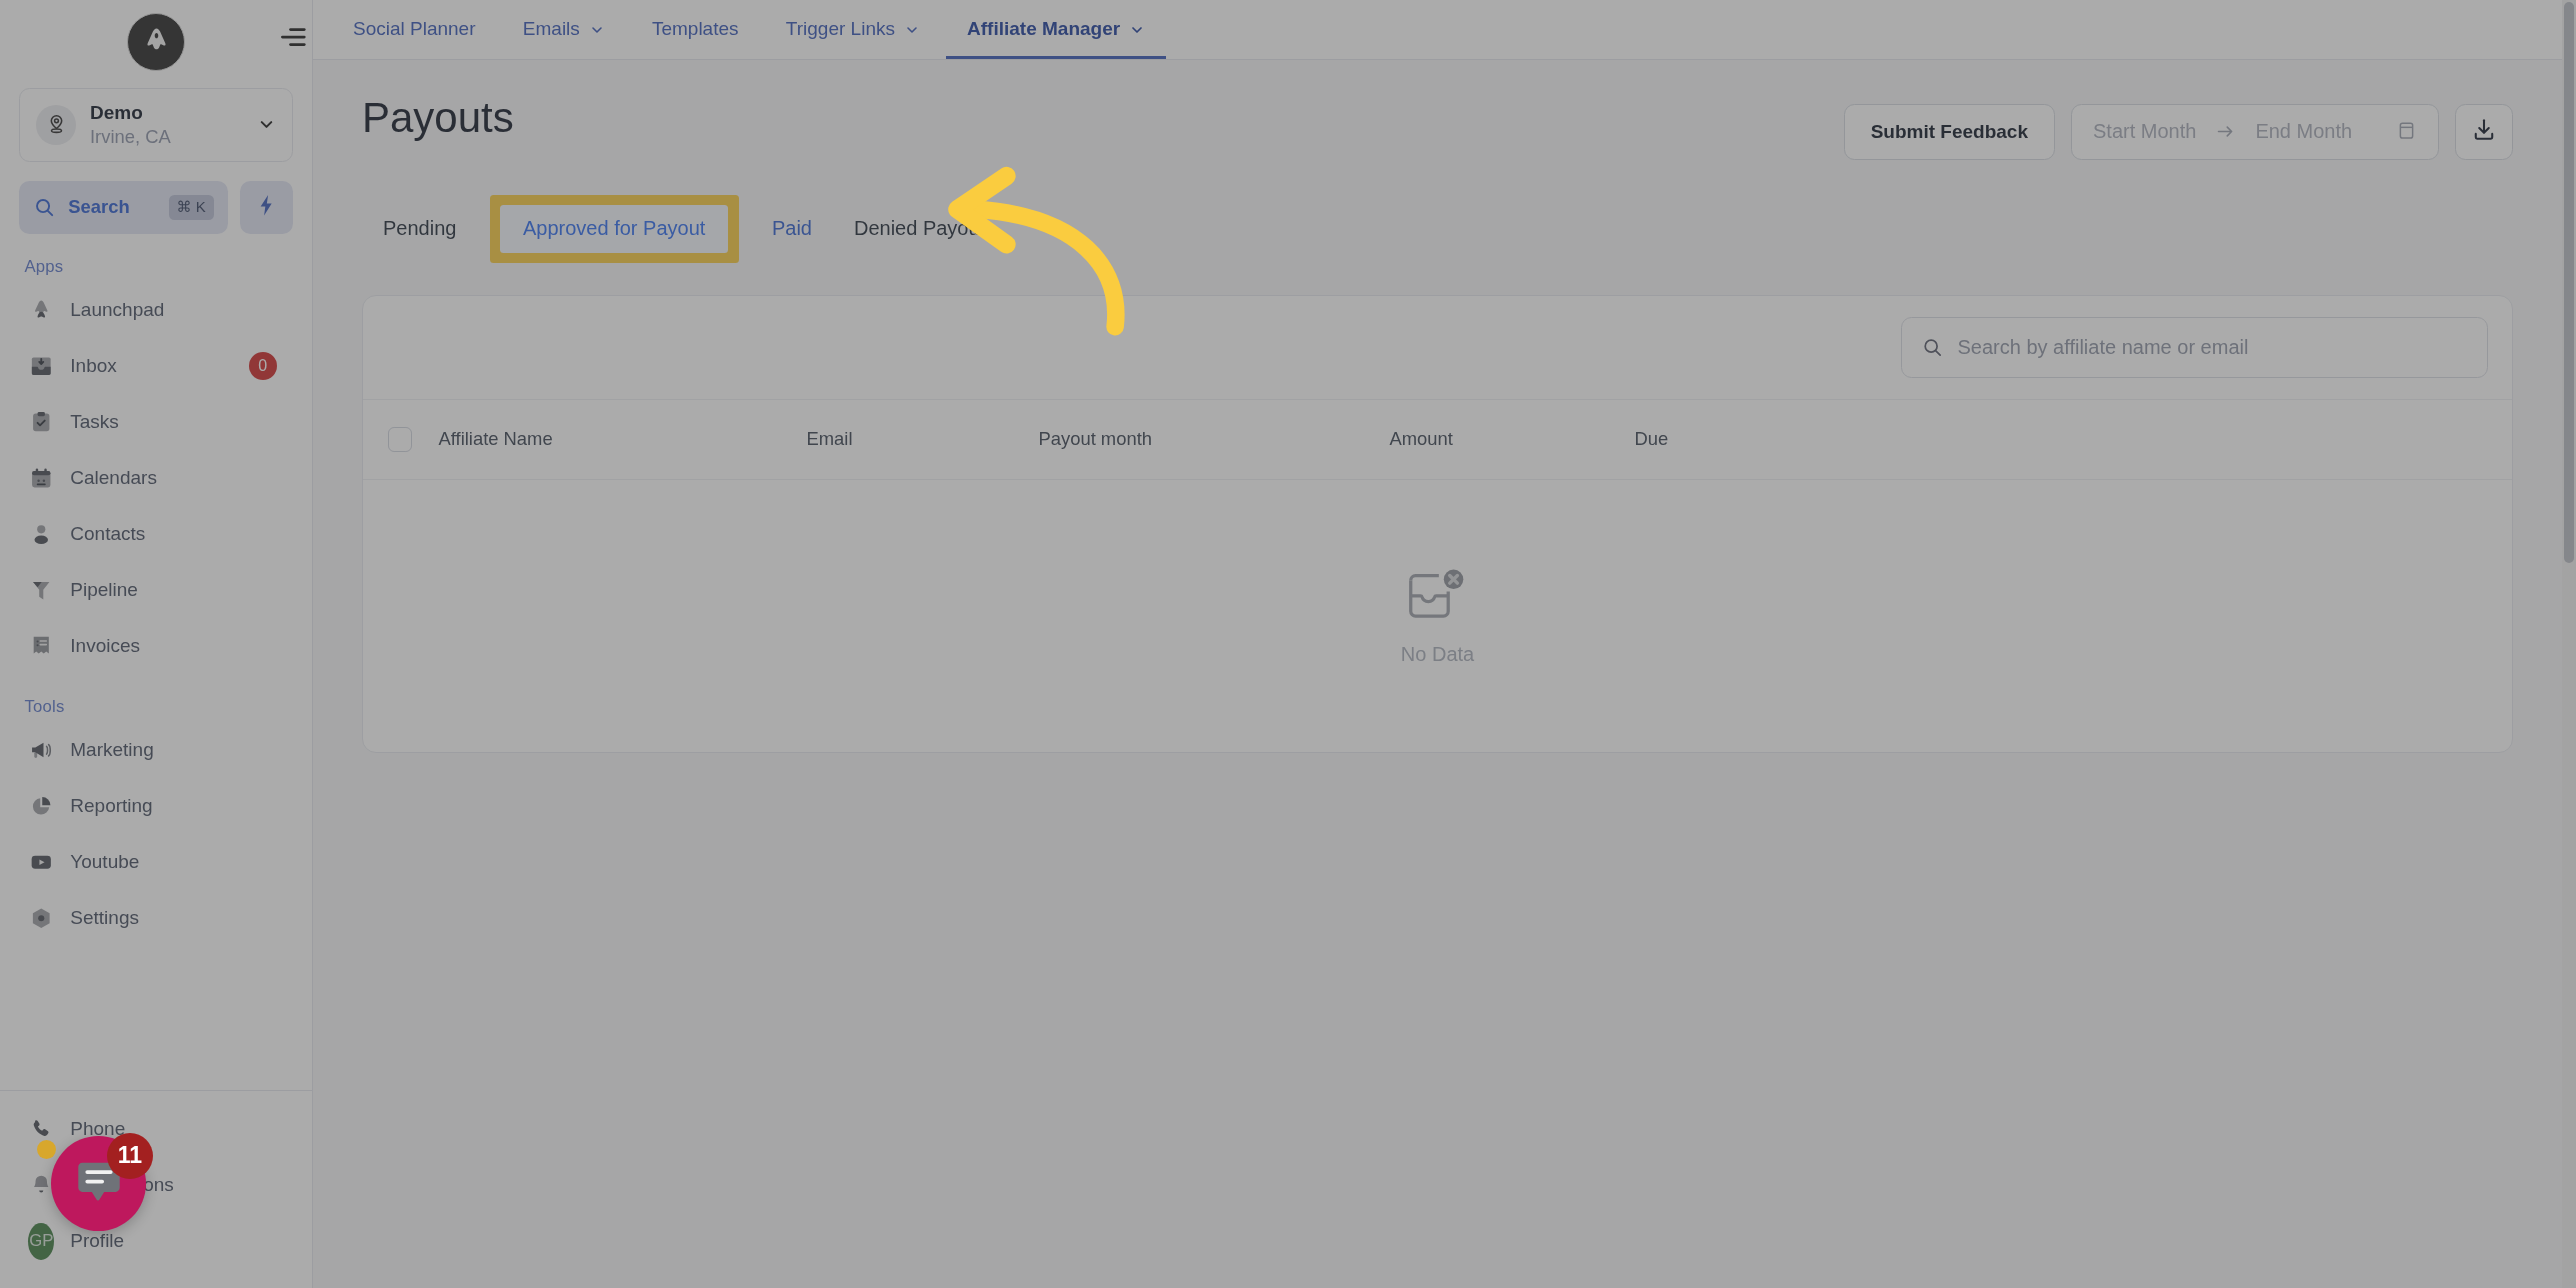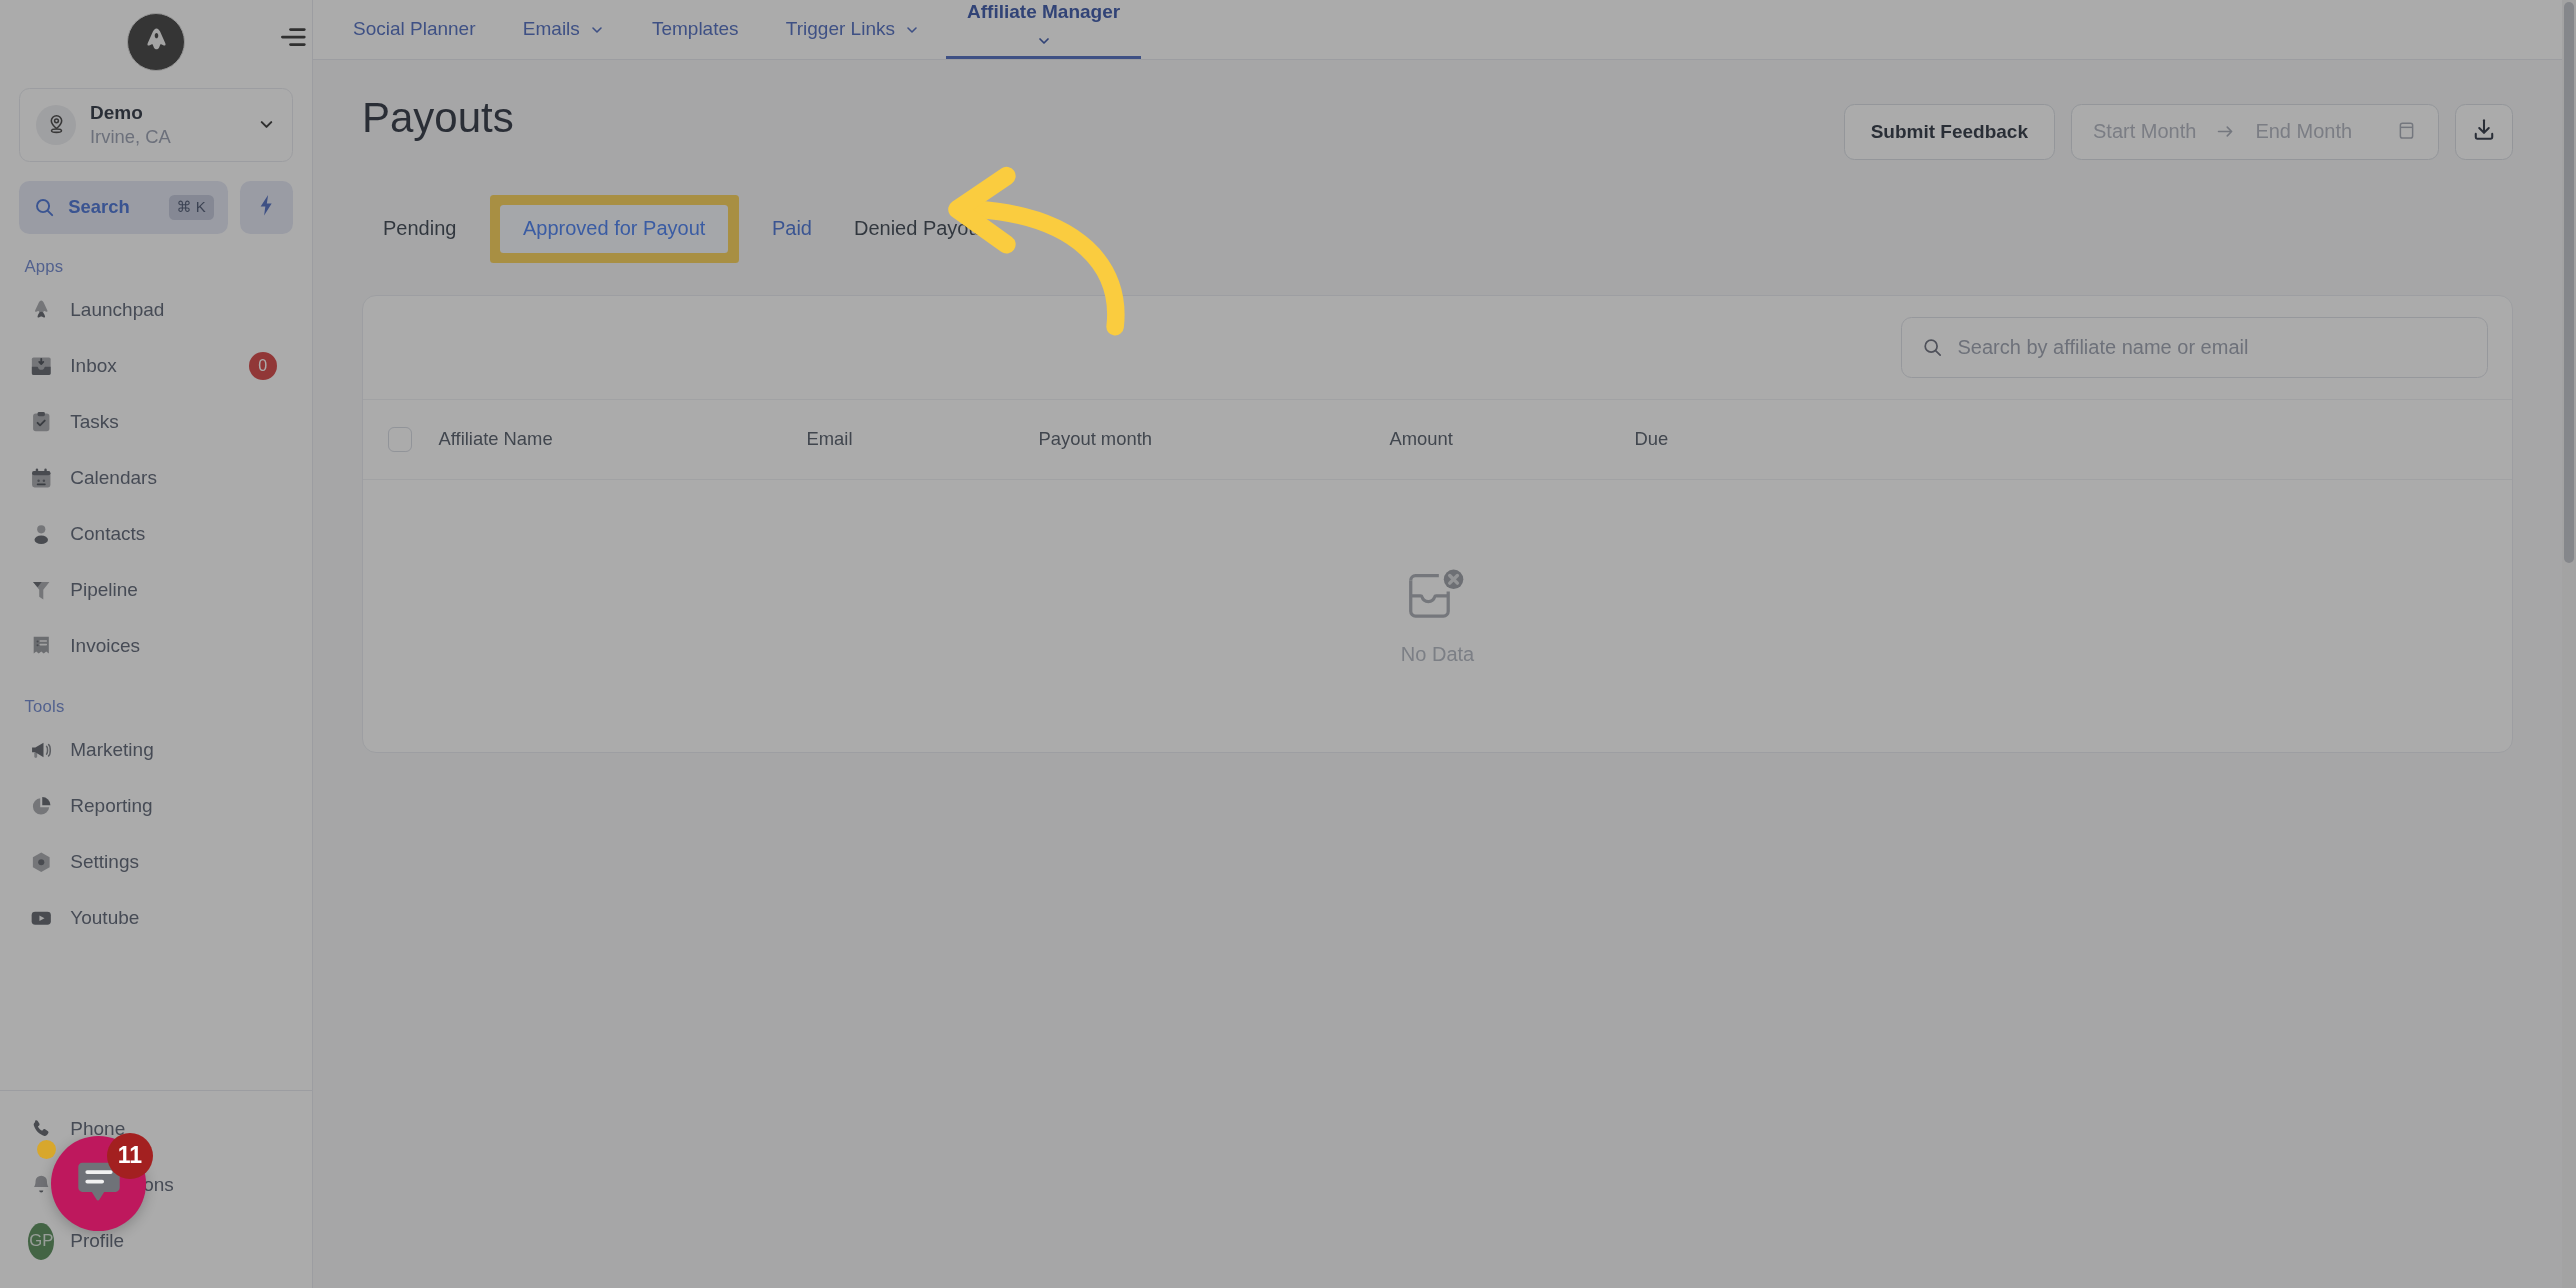--- a/index.html
+++ b/index.html
@@ -91,21 +91,21 @@
   .topnav {
     position: absolute; left: 313px; top: 0; right: 0; height: 60px;
     background: #ffffff; border-bottom: 0.9px solid #e4e6ec;
     display: flex; align-items: flex-end; padding-left: 19px; gap: 5.3px;
   }
   .topnav-tab {
     display: flex; align-items: center; gap: 8.8px;
     height: 58px; padding: 0 21px; font-size: 19px; color: #3758b8;
     border-bottom: 3.5px solid transparent; white-space: nowrap;
   }
-  .topnav-tab.active { color: #1e3f9e; font-weight: bold; border-bottom-color: #3758b8; flex-direction: column; }
+  .topnav-tab.active { color: #1e3f9e; font-weight: bold; border-bottom-color: #3758b8; }
   .topnav-tab .caret { width: 16px; height: 16px; }
 
   .collapse-btn {
     position: absolute; left: 272px; top: 21px; width: 42px; height: 35px;
     display: flex; align-items: center; justify-content: center; z-index: 5;
   }
 
   
   .main {
     position: absolute; left: 313px; top: 60px; right: 14px; bottom: 0;
@@ -371,35 +371,35 @@
               <path d="M11 4.2A8 8 0 1 0 19.8 13H11z" opacity=".55"></path>
               <path d="M13 3v8h8A8 8 0 0 0 13 3z"></path>
             </svg>
         </span>
         <span class="nav-label">Reporting</span>
       </div>
 
       <div class="nav-item">
         <span class="nav-icon">
           <svg viewBox="0 0 24 24" fill="#4a4f58">
+              <rect x="2.6" y="5.6" width="18.8" height="12.8" rx="3.4"></rect>
+              <path d="M10.2 9.4l5 2.6-5 2.6z" fill="#f2f2f2"></path>
+            </svg>
+        </span>
+        <span class="nav-label">Youtube</span>
+      </div>
+
+      <div class="nav-item">
+        <span class="nav-icon">
+          <svg viewBox="0 0 24 24" fill="#4a4f58">
               <path d="M12 2.4l8.2 4.8v9.6L12 21.6 3.8 16.8V7.2z" opacity=".55"></path>
               <circle cx="12" cy="12" r="3"></circle>
             </svg>
         </span>
         <span class="nav-label">Settings</span>
-      </div>
-
-      <div class="nav-item">
-        <span class="nav-icon">
-          <svg viewBox="0 0 24 24" fill="#4a4f58">
-              <rect x="2.6" y="5.6" width="18.8" height="12.8" rx="3.4"></rect>
-              <path d="M10.2 9.4l5 2.6-5 2.6z" fill="#f2f2f2"></path>
-            </svg>
-        </span>
-        <span class="nav-label">Youtube</span>
       </div>
     </div>
 
     <div class="sidebar-spacer"></div>
 
     <div class="sidebar-footer">
       <div class="nav-item">
         <span class="nav-icon">
           <svg viewBox="0 0 24 24" fill="#4a4f58">
               <path d="M6.2 3.4c.8-.5 1.8-.3 2.3.5l1.6 2.5c.4.7.3 1.6-.4 2.1l-1 .8c.8 1.9 2.3 3.4 4.2 4.2l.8-1c.5-.7 1.4-.8 2.1-.4l2.5 1.6c.8.5 1 1.5.5 2.3l-1 1.5c-.6.9-1.7 1.3-2.7 1-5-1.4-9-5.4-10.4-10.4-.3-1 .1-2.1 1-2.7z"></path>

